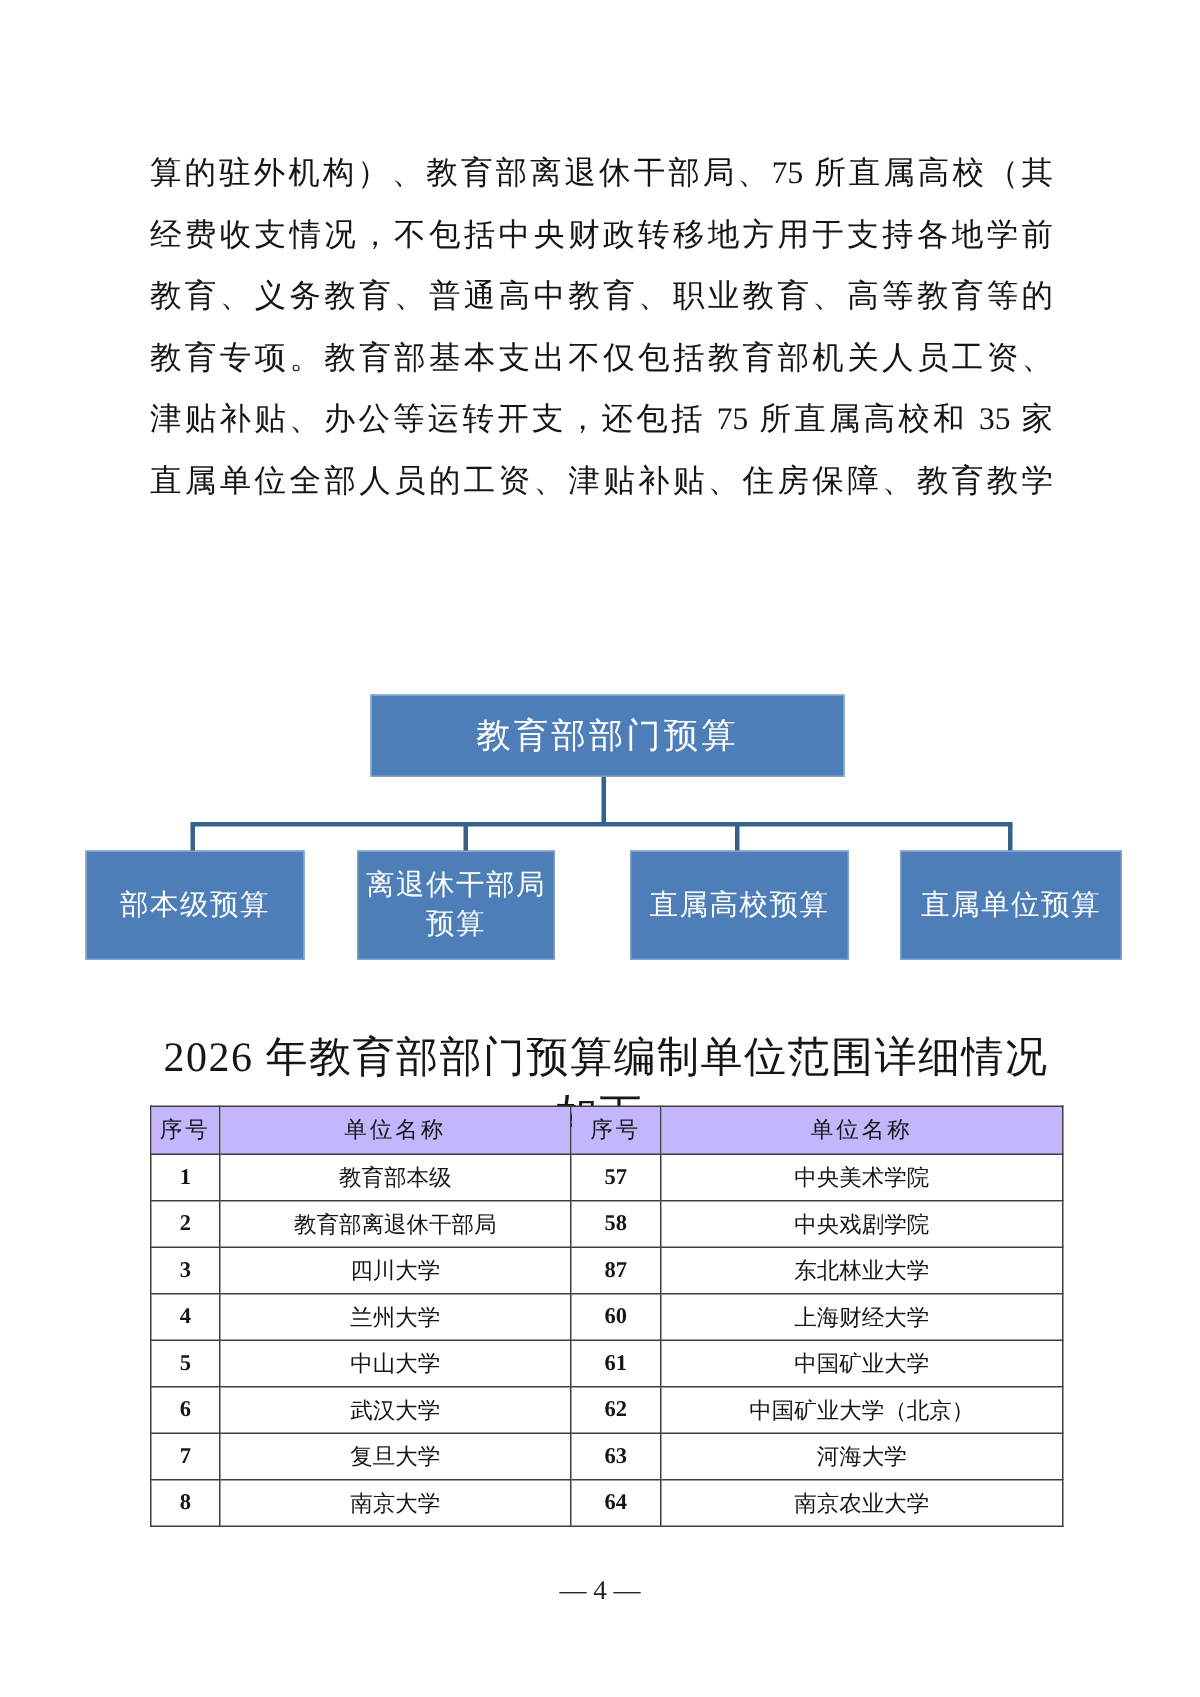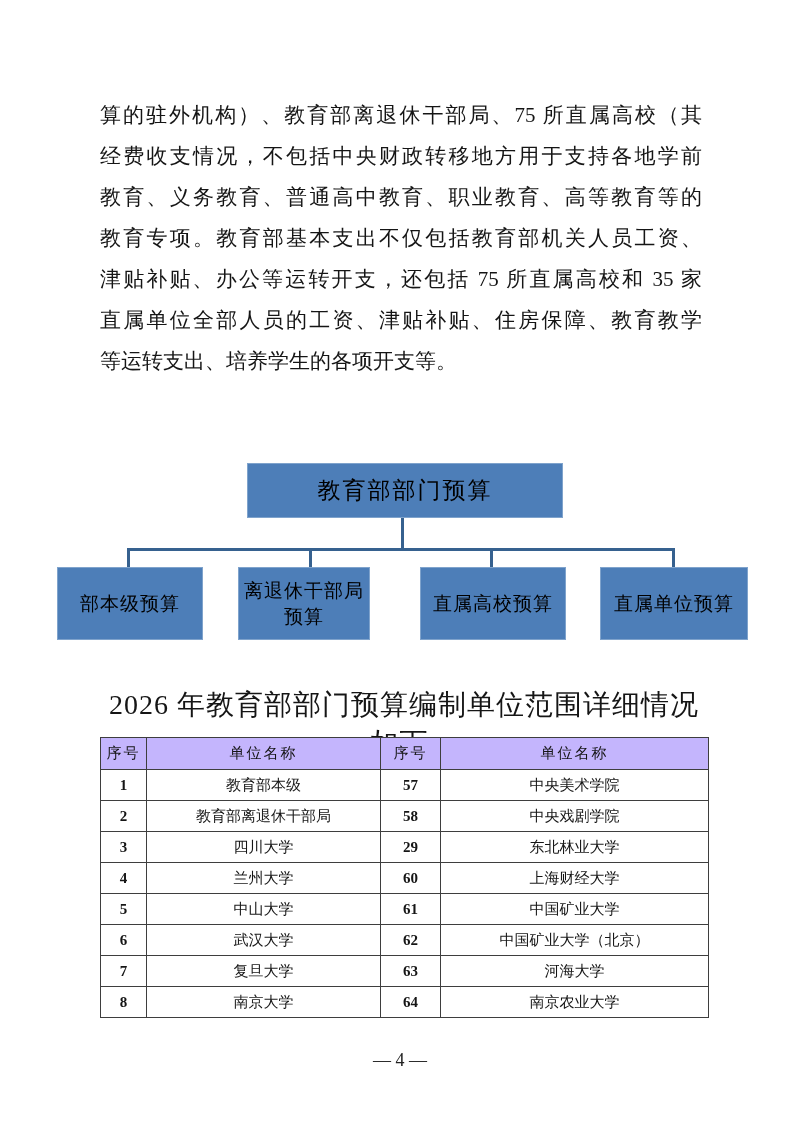--- a/index.html
+++ b/index.html
@@ -15,21 +15,21 @@
   .pline {
     font-size: 21px; line-height: 41px;
     text-align: justify; text-align-last: justify;
     white-space: nowrap;
   }
   .pline.last { text-align-last: left; white-space: normal; }
   
   .orgchart { position: absolute; left: 0; top: 455px; width: 800px; height: 192px; }
   .ob {
     position: absolute; display: flex; align-items: center; justify-content: center;
-    background: #4d7eb8; color: #000000; text-align: center;
+    background: #4d7eb8; color: #ffffff; text-align: center;
     border: 1px solid #7fa3cc; box-sizing: border-box;
     white-space: pre-line;
   }
   .ob.root { left: 247px; top: 8px; width: 316px; height: 55px; font-size: 23px; letter-spacing: 2px; }
   .ob.child { top: 112px; height: 73px; font-size: 19px; letter-spacing: 1px; line-height: 26px; }
   .ob.c1 { left: 57px;  width: 146px; }
   .ob.c2 { left: 238px; width: 132px; }
   .ob.c3 { left: 420px; width: 146px; }
   .ob.c4 { left: 600px; width: 148px; }
   .conn { position: absolute; background: #36618f; }
@@ -65,21 +65,20 @@
 </head>
 <body>
 
 <div class="para">
   <div class="pline">算的驻外机构）、教育部离退休干部局、75 所直属高校（其</div>
   <div class="pline">经费收支情况，不包括中央财政转移地方用于支持各地学前</div>
   <div class="pline">教育、义务教育、普通高中教育、职业教育、高等教育等的</div>
   <div class="pline">教育专项。教育部基本支出不仅包括教育部机关人员工资、</div>
   <div class="pline">津贴补贴、办公等运转开支，还包括 75 所直属高校和 35 家</div>
   <div class="pline">直属单位全部人员的工资、津贴补贴、住房保障、教育教学</div>
-  <div class="pline last">等运转支出、培养学生的各项开支等。</div>
 </div>
 
 <div class="orgchart">
   <div class="ob root">教育部部门预算</div>
   <div class="conn stub"></div>
   <div class="conn hbar"></div>
   <div class="conn drop d1"></div>
   <div class="conn drop d2"></div>
   <div class="conn drop d3"></div>
   <div class="conn drop d4"></div>
@@ -116,21 +115,21 @@
     </tr>
     <tr>
       <td class="num">2</td>
       <td>教育部离退休干部局</td>
       <td class="num">58</td>
       <td>中央戏剧学院</td>
     </tr>
     <tr>
       <td class="num">3</td>
       <td>四川大学</td>
-      <td class="num">29</td>
+      <td class="num">87</td>
       <td>东北林业大学</td>
     </tr>
     <tr>
       <td class="num">4</td>
       <td>兰州大学</td>
       <td class="num">60</td>
       <td>上海财经大学</td>
     </tr>
     <tr>
       <td class="num">5</td>

